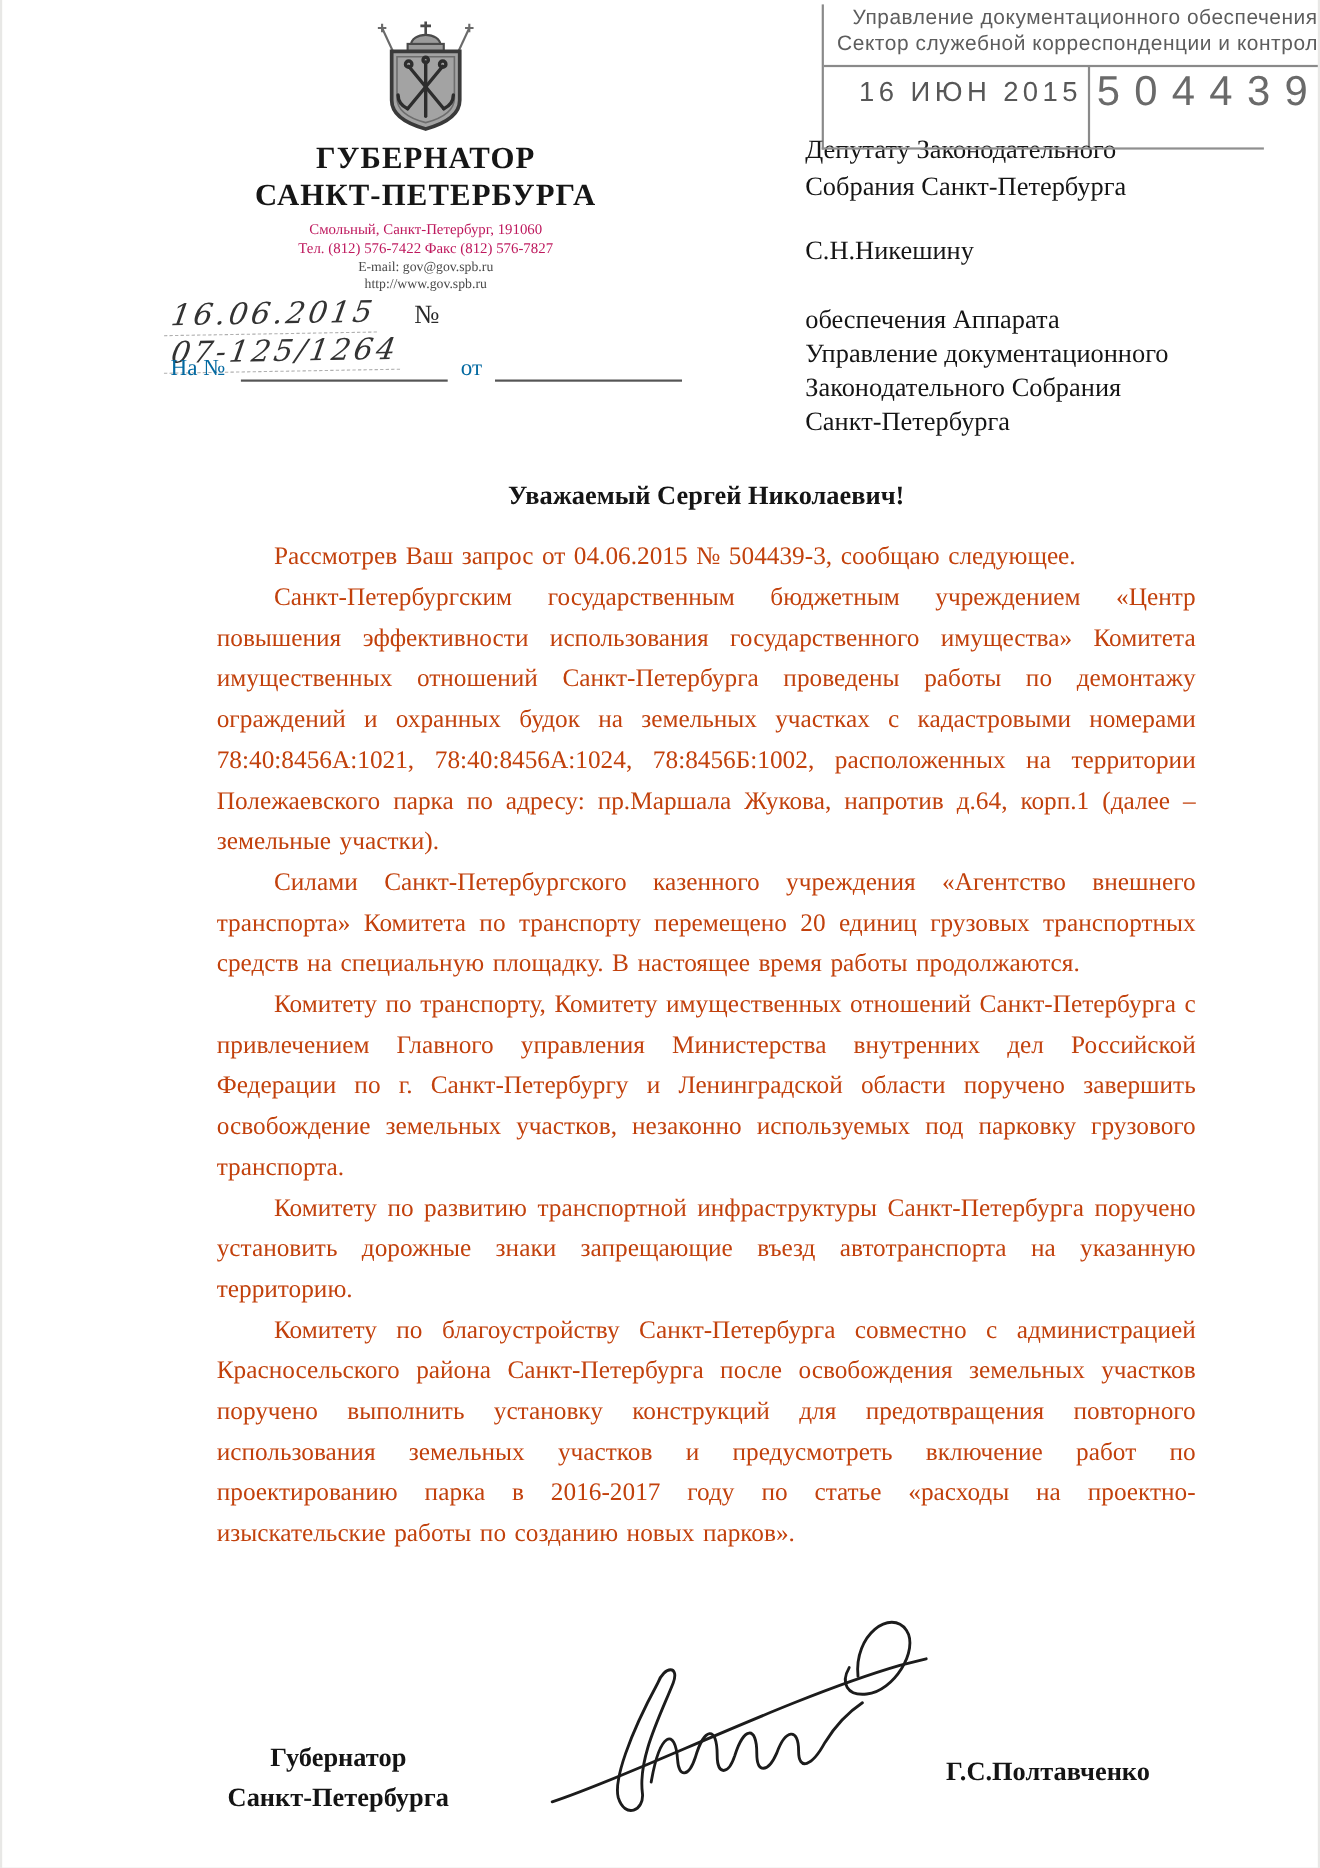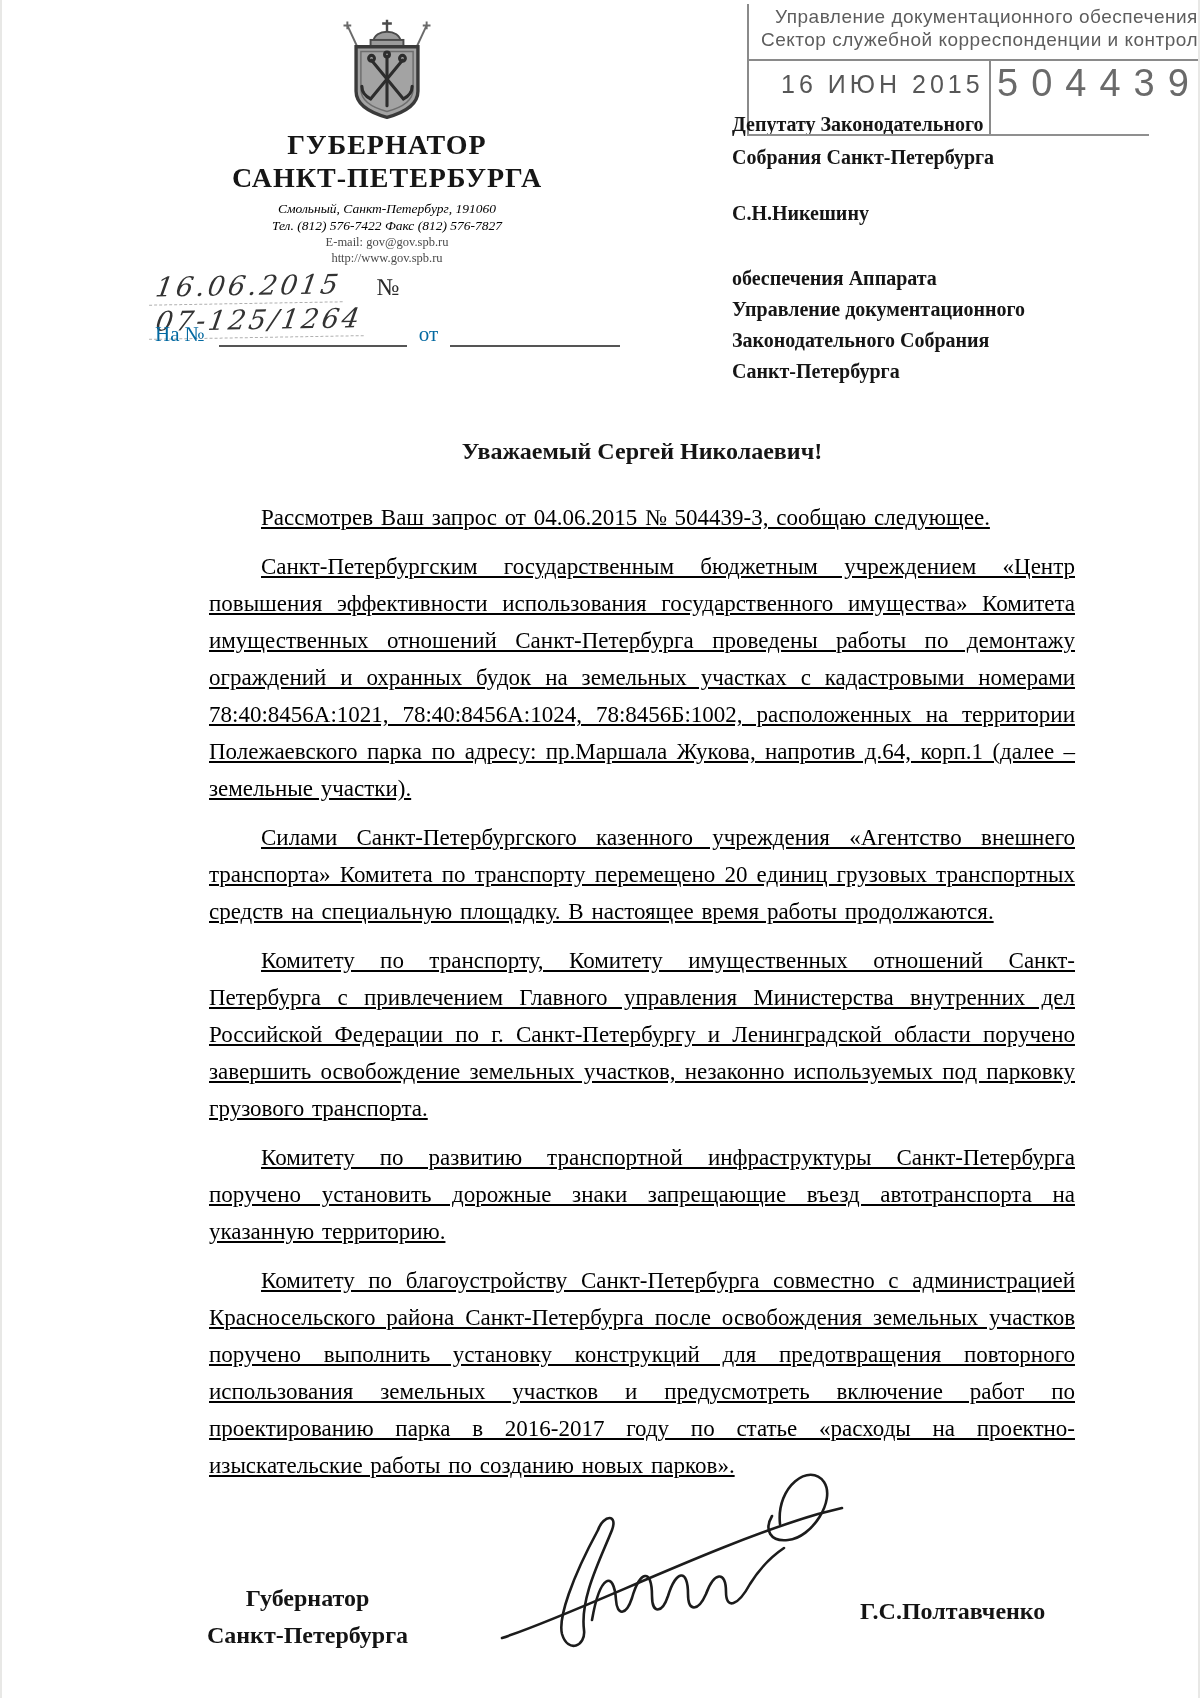--- a/index.html
+++ b/index.html
@@ -20,49 +20,49 @@
   .stamp-hline{position:absolute;left:0;top:55px;width:455px;border-top:2px solid #8a8a8a;}
   .stamp-divider{position:absolute;left:240px;top:56px;height:76px;border-left:2px solid #8a8a8a;}
   .stamp-date{position:absolute;left:32px;top:66px;font-size:25px;font-weight:normal;letter-spacing:4px;color:#575757;}
   .stamp-number{position:absolute;left:248px;top:58px;font-size:38px;color:#6a6a6a;letter-spacing:13px;}
   .stamp-bottomline{position:absolute;left:745px;top:134px;width:402px;border-top:2px solid #8f8f8f;z-index:3;}
 
   
   .letterhead{position:absolute;left:150px;top:10px;width:470px;text-align:center;}
   .emblem{display:block;margin:0 auto 4px auto;}
   .lh-title{font-weight:bold;font-size:28px;letter-spacing:1px;color:#161616;line-height:33px;}
-  .lh-small{font-size:13.5px;color:#000000;line-height:17px;font-style:italic;}
+  .lh-small{font-size:13.5px;color:#be185d;line-height:17px;}
   .lh-tiny{font-size:12.5px;color:#4a4a4a;line-height:16px;}
 
   
   .ref-row{position:absolute;left:150px;top:270px;width:470px;font-size:24px;color:#2f2f2f;}
   .hand{
     font-family:"DejaVu Serif", serif;font-style:italic;font-size:27px;
     letter-spacing:3px;color:#333;display:inline-block;transform:skewX(-10deg) rotate(-1deg);
     border-bottom:1px dashed #b0b0b0;padding:0 4px 2px 4px;
   }
   .no-sign{display:inline-block;margin:0 18px 0 26px;font-size:24px;color:#2a2a2a;}
   .reply-row{position:absolute;left:153px;top:322px;font-size:21px;color:#0369a1;}
   .blank-line{display:inline-block;border-bottom:2px solid #555;height:18px;vertical-align:bottom;}
   .bl1{width:188px;margin:0 12px 0 14px;}
   .bl2{width:170px;margin-left:12px;}
 
   
-  .addr{position:absolute;left:730px;width:420px;font-weight:bold;font-size:20px;color:#151515;z-index:2;}
+  .addr{position:absolute;left:730px;width:420px;font-weight:normal;font-size:24px;color:#151515;z-index:2;margin-top:13px;}
   .addr-to{top:108px;line-height:33px;}
   .addr-name{top:202px;}
   .addr-dept{top:263px;line-height:31px;}
 
   
   .salutation{position:absolute;left:195px;top:438px;width:890px;text-align:center;
     font-weight:bold;font-size:24px;color:#151515;}
   .body-text{position:absolute;left:195px;top:487px;width:890px;}
   .body-text p{
-    margin:12px;text-indent:52px;text-align:justify;
-    font-size:23px;line-height:37px;color:#000000;word-spacing:2px;text-decoration:underline;
+    margin:0;text-indent:52px;text-align:justify;
+    font-size:23px;line-height:37px;color:#c2410c;word-spacing:2px;
   }
 
   
   .sig-position{position:absolute;left:178px;top:1580px;width:255px;text-align:center;
     font-weight:bold;font-size:24px;line-height:37px;color:#141414;}
   .sig-name{position:absolute;left:858px;top:1598px;font-weight:bold;font-size:24px;color:#141414;}
   .sig-svg{position:absolute;left:478px;top:1452px;z-index:2;}
 </style>
 </head>
 <body>

